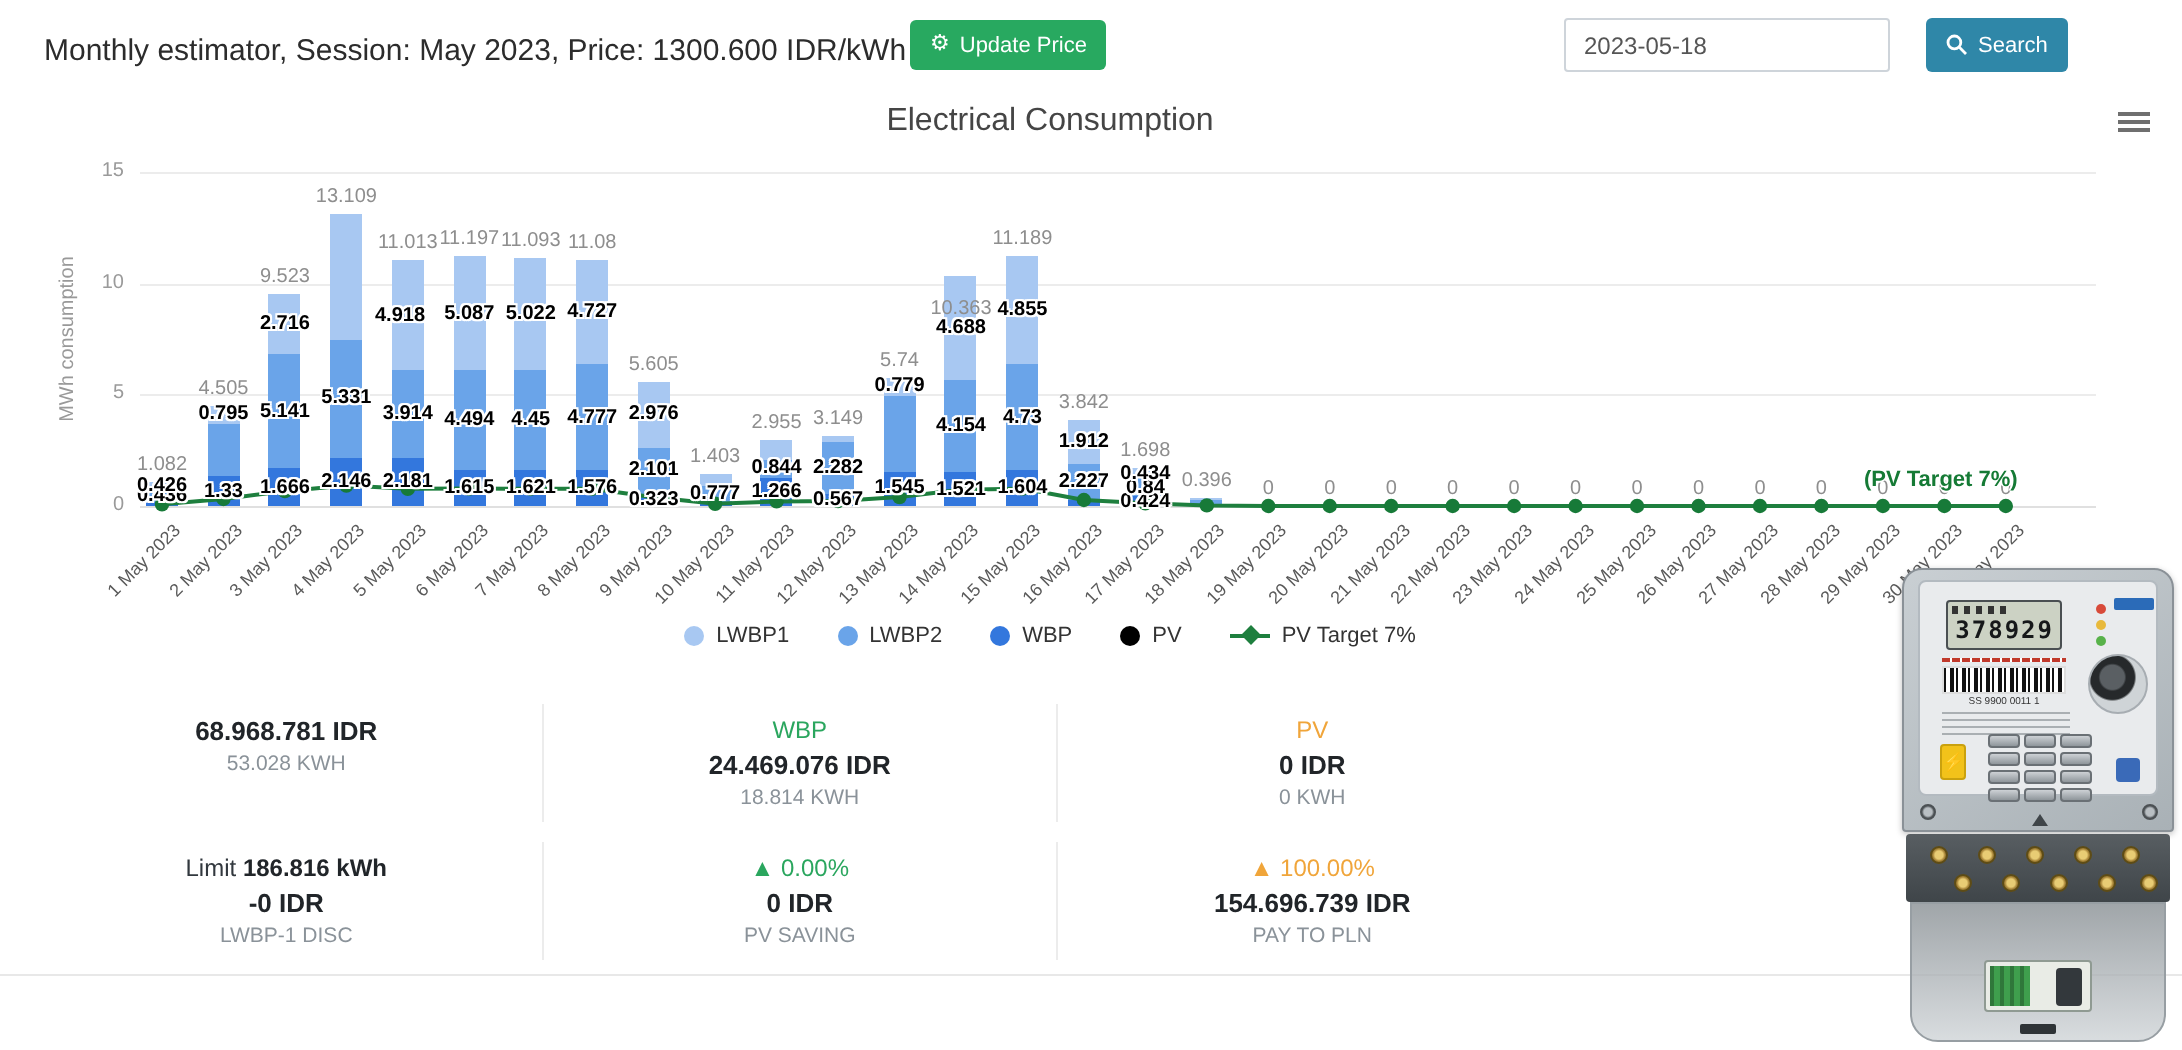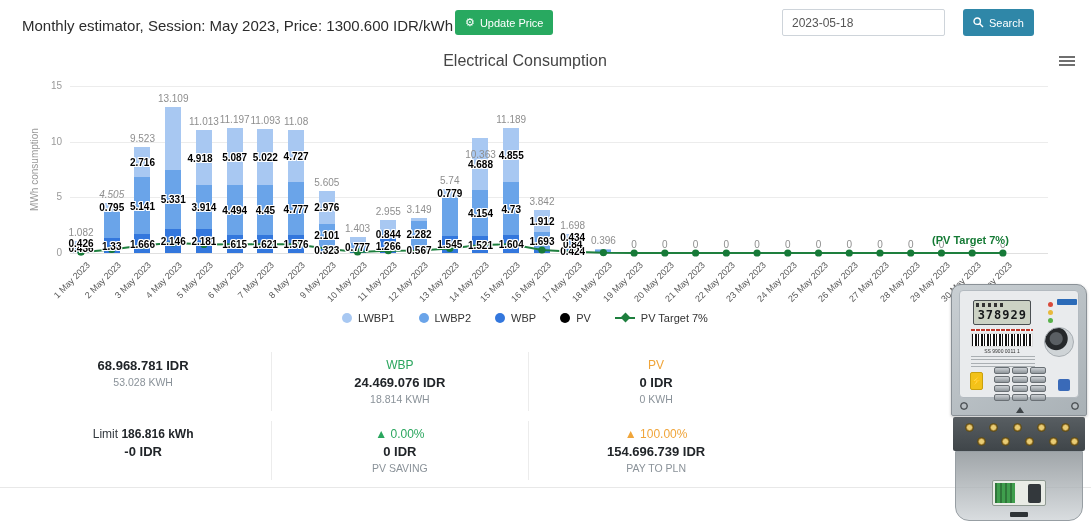--- a/index.html
+++ b/index.html
@@ -147,21 +147,21 @@
         <div class="seglab" style="left: 81px; top: 204.124px;">0.436</div>
         <div class="barseg" style="left: 73px; top: 196.954px; height: 4.7428px; background: rgb(168, 200, 242);"></div>
         <div class="seglab" style="left: 81px; top: 199.325px;">0.426</div>
         <div class="totlab" style="left: 81px; top: 193.954px;">1.082</div>
         <div class="xlab" style="left: 85px; top: 216px;">1 May 2023</div>
         <div class="barseg" style="left: 103.73px; top: 194.193px; height: 14.8073px; background: rgb(51, 119, 221);"></div>
         <div class="seglab" style="left: 111.73px; top: 201.596px;">1.33</div>
         <div class="barseg" style="left: 103.73px; top: 167.695px; height: 26.4973px; background: rgb(106, 164, 233);"></div>
         <div class="barseg" style="left: 103.73px; top: 158.844px; height: 8.851px; background: rgb(168, 200, 242);"></div>
         <div class="seglab" style="left: 111.73px; top: 163.27px;">0.795</div>
-        <div class="totlab" style="left: 111.73px; top: 155.844px; font-style: italic;">4.505</div>
+        <div class="totlab" style="left: 111.73px; top: 155.844px;">4.505</div>
         <div class="xlab" style="left: 115.73px; top: 216px;">2 May 2023</div>
         <div class="barseg" style="left: 134.46px; top: 190.452px; height: 18.5481px; background: rgb(51, 119, 221);"></div>
         <div class="seglab" style="left: 142.46px; top: 199.726px;">1.666</div>
         <div class="barseg" style="left: 134.46px; top: 133.215px; height: 57.2365px; background: rgb(106, 164, 233);"></div>
         <div class="seglab" style="left: 142.46px; top: 161.834px;">5.141</div>
         <div class="barseg" style="left: 134.46px; top: 102.977px; height: 30.2381px; background: rgb(168, 200, 242);"></div>
         <div class="seglab" style="left: 142.46px; top: 118.096px;">2.716</div>
         <div class="totlab" style="left: 142.46px; top: 99.9773px;">9.523</div>
         <div class="xlab" style="left: 146.46px; top: 216px;">3 May 2023</div>
         <div class="barseg" style="left: 165.19px; top: 185.108px; height: 23.8921px; background: rgb(51, 119, 221);"></div>
@@ -249,21 +249,21 @@
         <div class="barseg" style="left: 503.22px; top: 191.142px; height: 17.8579px; background: rgb(51, 119, 221);"></div>
         <div class="seglab" style="left: 511.22px; top: 200.071px;">1.604</div>
         <div class="barseg" style="left: 503.22px; top: 138.481px; height: 52.6607px; background: rgb(106, 164, 233);"></div>
         <div class="seglab" style="left: 511.22px; top: 164.812px;">4.73</div>
         <div class="barseg" style="left: 503.22px; top: 84.4291px; height: 54.0523px; background: rgb(168, 200, 242);"></div>
         <div class="seglab" style="left: 511.22px; top: 111.455px;">4.855</div>
         <div class="totlab" style="left: 511.22px; top: 81.4291px;">11.189</div>
         <div class="xlab" style="left: 515.22px; top: 216px;">15 May 2023</div>
         <div class="barseg" style="left: 533.95px; top: 206.361px; height: 2.6386px; background: rgb(51, 119, 221);"></div>
         <div class="barseg" style="left: 533.95px; top: 187.513px; height: 18.8487px; background: rgb(106, 164, 233);"></div>
-        <div class="seglab" style="left: 541.95px; top: 196.937px;">1.693</div>
+        <div class="seglab" style="left: 541.95px; top: 196.937px;">2.227</div>
         <div class="barseg" style="left: 533.95px; top: 166.226px; height: 21.2869px; background: rgb(168, 200, 242);"></div>
         <div class="seglab" style="left: 541.95px; top: 176.869px;">1.912</div>
         <div class="totlab" style="left: 541.95px; top: 163.226px;">3.842</div>
         <div class="xlab" style="left: 545.95px; top: 216px;">16 May 2023</div>
         <div class="barseg" style="left: 564.68px; top: 204.279px; height: 4.72053px; background: rgb(51, 119, 221);"></div>
         <div class="seglab" style="left: 572.68px; top: 206.64px;">0.424</div>
         <div class="barseg" style="left: 564.68px; top: 194.927px; height: 9.352px; background: rgb(106, 164, 233);"></div>
         <div class="seglab" style="left: 572.68px; top: 199.603px;">0.84</div>
         <div class="barseg" style="left: 564.68px; top: 190.096px; height: 4.83187px; background: rgb(168, 200, 242);"></div>
         <div class="seglab" style="left: 572.68px; top: 192.512px;">0.434</div>
@@ -379,20 +379,21 @@
         <div class="card-sub">0 KWH</div>
       </div>
     </div>
     <div class="cards-row">
       <div class="cardcell">
         <div class="card-title c-dark">
           <span>Limit</span>
           <span class="limit-strong">186.816 kWh</span>
         </div>
         <div class="card-value">-0 IDR</div>
+        <div class="card-sub">LWBP-1 DISC</div>
       </div>
       <div class="cardcell">
         <div class="card-title c-green">▲ 0.00%</div>
         <div class="card-value">0 IDR</div>
         <div class="card-sub">PV SAVING</div>
       </div>
       <div class="cardcell">
         <div class="card-title c-orange">▲ 100.00%</div>
         <div class="card-value">154.696.739 IDR</div>
         <div class="card-sub">PAY TO PLN</div>

